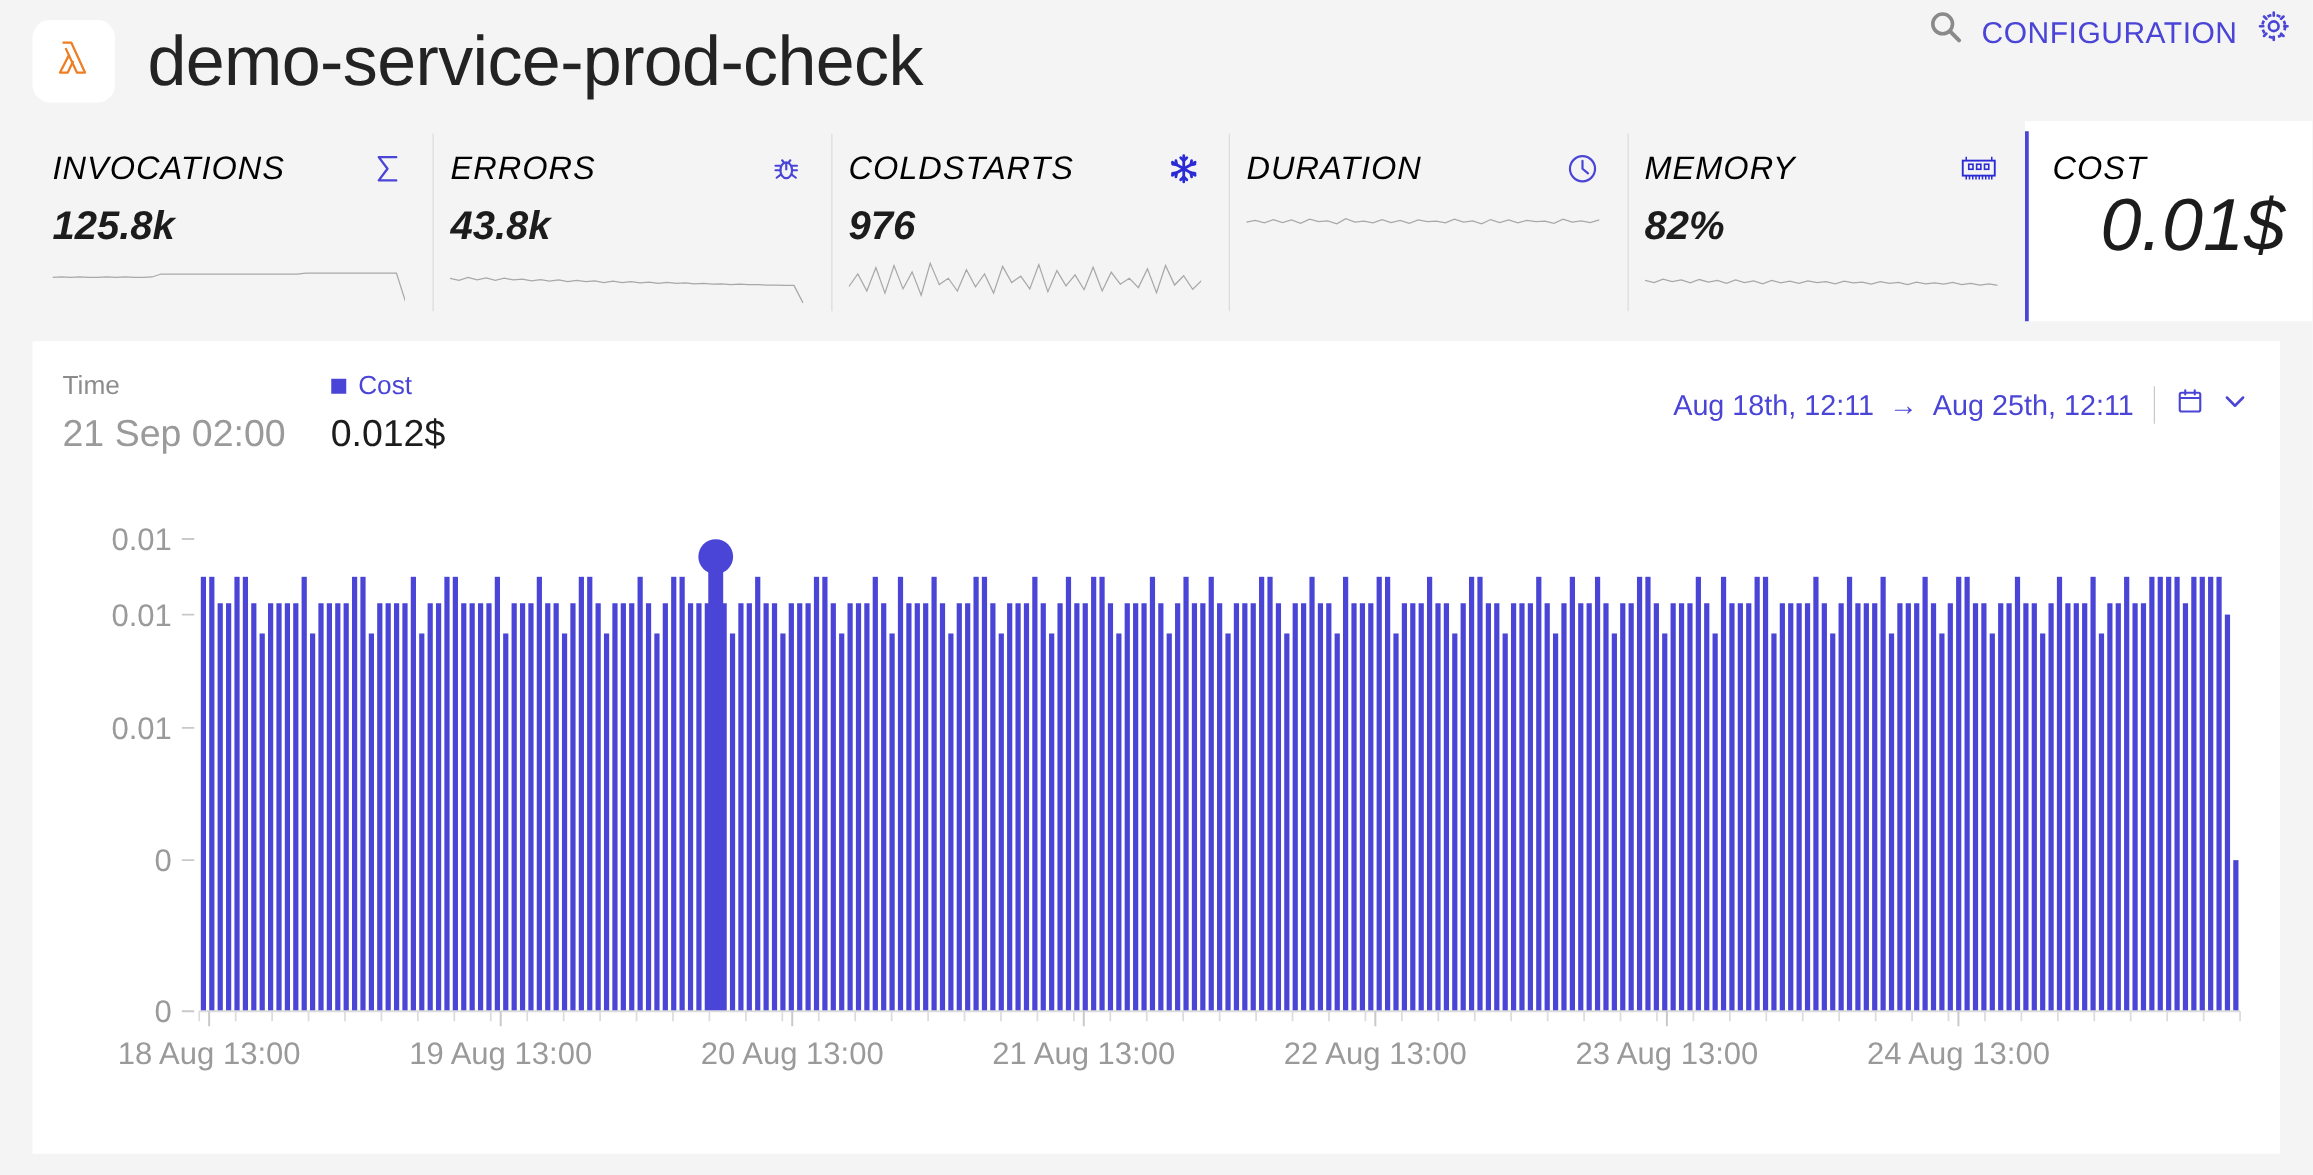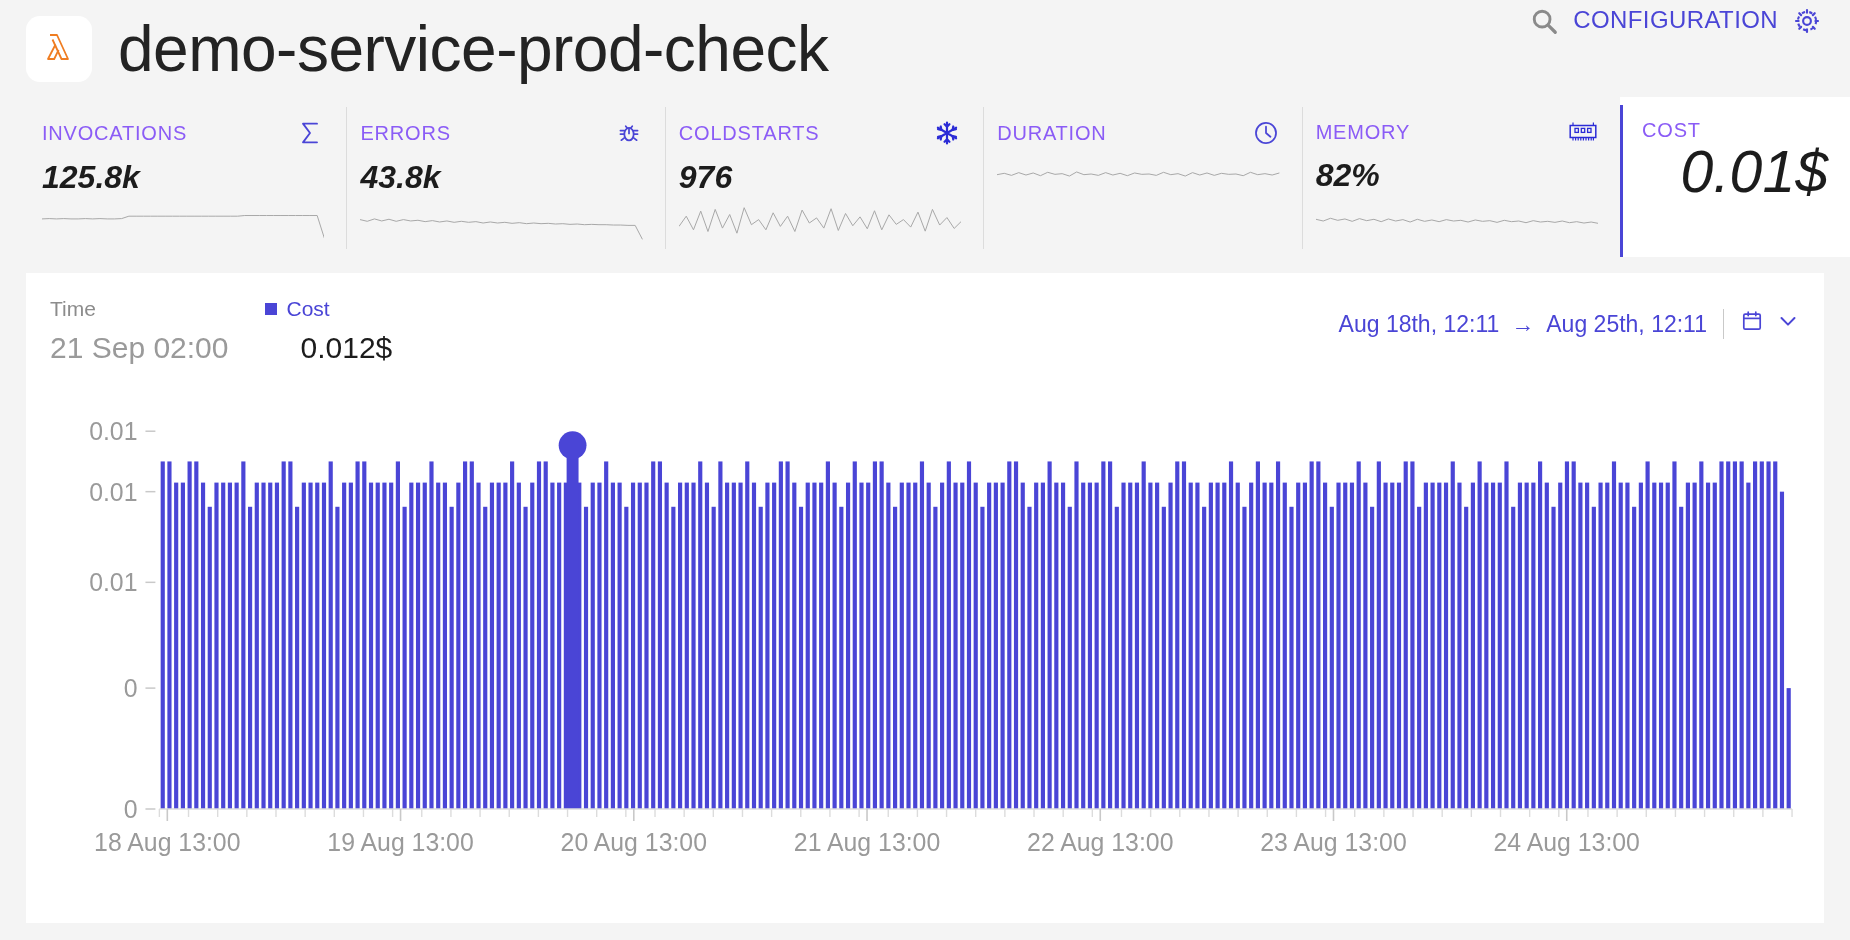--- a/index.html
+++ b/index.html
@@ -20,31 +20,31 @@
     position: relative;
   }
   .logo-tile {
     width: 66px; height: 66px;
     background: #ffffff;
     border-radius: 14px;
     display: flex; align-items: center; justify-content: center;
     flex: none;
   }
   .page-title {
-    font-size: 64px;
+    font-size: 56px;
     font-weight: 400;
     color: #232323;
     letter-spacing: -0.5px;
     margin-left: 26px;
     white-space: nowrap;
   }
   .header-right {
     position: absolute;
-    right: 28px; top: 6px;
-    display: flex; align-items: flex-start; gap: 14px;
+    right: 16px; top: 6px;
+    display: flex; align-items: flex-end; gap: 14px;
   }
   .config-label {
     color: #4a45d6;
     font-size: 24px;
     font-weight: 500;
     letter-spacing: 0.4px;
   }
 
   
   .metrics {
@@ -68,24 +68,25 @@
     left: 0; top: 10px; bottom: 8px;
     width: 1px;
     background: #dcdcdc;
   }
   .metric-top {
     display: flex;
     align-items: center;
     justify-content: space-between;
   }
   .metric-label {
-    font-size: 20px;
-    color: #8b5cf6;
+    font-size: 26px;
+    color: #000000;
     letter-spacing: 0.8px;
     white-space: nowrap;
+    font-style: italic;
   }
   .metric-icon { flex: none; line-height: 0; }
   .metric-value {
     margin-top: 12px;
     font-size: 32px;
     font-weight: 700;
     color: #1c1c1c;
     font-style: italic;
   }
   .spark {
@@ -145,21 +146,21 @@
     width: 12px; height: 12px;
     background: #4a45d6;
     margin-right: 10px;
   }
   .tt-val {
     font-size: 30px;
     color: #9a9a9a;
     margin-top: 8px;
     white-space: nowrap;
   }
-  .tt-val.dark { color: #1c1c1c; margin-left: 36px; }
+  .tt-val.dark { color: #1c1c1c; }
 
   .daterange {
     position: absolute;
     right: 0; top: 14px;
     display: flex; align-items: center;
     color: #4a45d6;
     font-size: 23px;
     white-space: nowrap;
   }
   .dr-sep {

